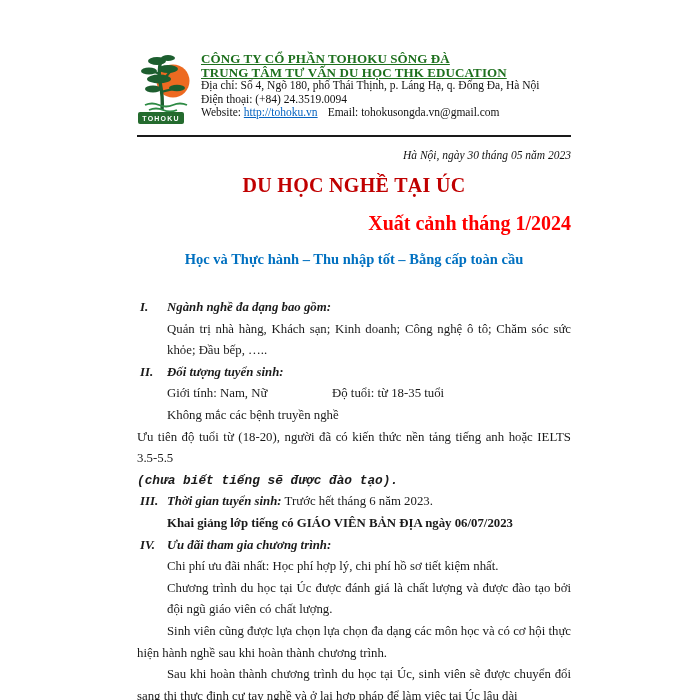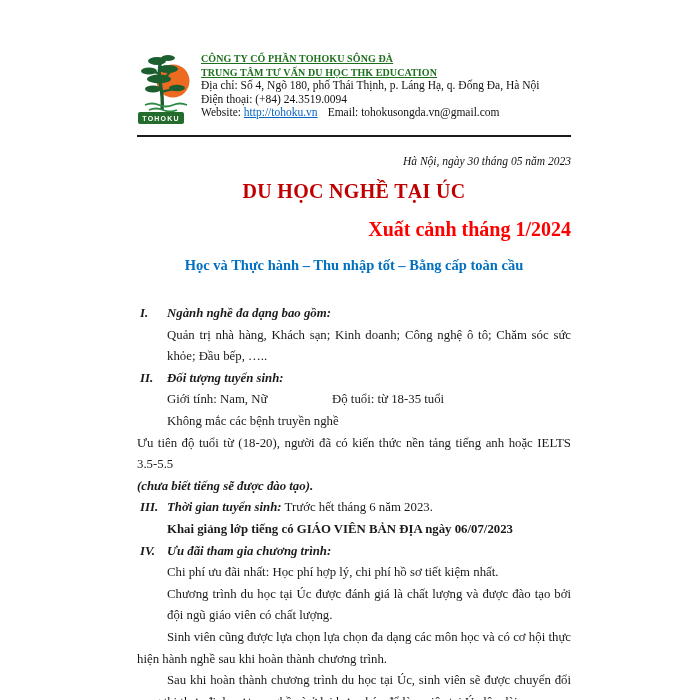--- a/index.html
+++ b/index.html
@@ -9,47 +9,47 @@
     color:#1a1a1a;position:relative;overflow:hidden;
   }
   .page{position:absolute;left:137px;top:52px;width:434px;}
 
   
   .letterhead{display:flex;align-items:flex-start;}
   .logo-box{width:60px;flex:0 0 60px;}
   .head-text{flex:1;padding-left:4px;font-size:11.5px;line-height:13.6px;}
   .company{
     color:#1e701e;font-weight:bold;text-decoration:underline;
-    font-size:10px;letter-spacing:.1px;
+    font-size:13px;letter-spacing:.1px;
   }
   .addr-line{color:#111;}
   .weblink{color:#0563c1;text-decoration:underline;}
   .email-part{margin-left:10px;}
   .head-rule{border-top:2px solid #1a1a1a;margin-top:3px;}
   .date-line{
     text-align:right;font-style:italic;font-size:11.5px;
-    padding-top:18px;color:#111;
+    padding-top:12px;color:#111;
   }
 
   
   .title1{text-align:center;font-weight:bold;font-size:20px;color:#c00000;margin-top:13px;letter-spacing:.3px;}
   .title2{text-align:right;font-weight:bold;font-size:20px;color:#ff0000;margin-top:15px;}
   .subtitle{text-align:center;font-weight:bold;font-size:14.5px;color:#0070c0;margin-top:16px;}
 
   
   .doc-body{margin-top:29px;font-size:12.8px;line-height:21.6px;}
   .item{display:flex;}
   .num{flex:0 0 30px;font-weight:bold;font-style:italic;padding-left:3px;box-sizing:border-box;}
   .label{font-weight:bold;font-style:italic;}
   .indent{margin-left:30px;}
   .justify{text-align:justify;}
   .ti{text-indent:30px;}
   .col1{display:inline-block;width:165px;}
   .bold{font-weight:bold;}
-  .bolditalic{font-weight:bold;font-style:italic;}
+  .bolditalic{font-weight:bold;font-style:italic;font-family:Liberation Mono, monospace;}
 </style>
 </head>
 <body>
 
 <div class="page">
 
   <div class="letterhead">
     <div class="logo-box">
       <svg width="58" height="76" viewBox="0 0 58 76">
         <circle cx="36" cy="29" r="16.5" fill="#ed6a21"></circle>

